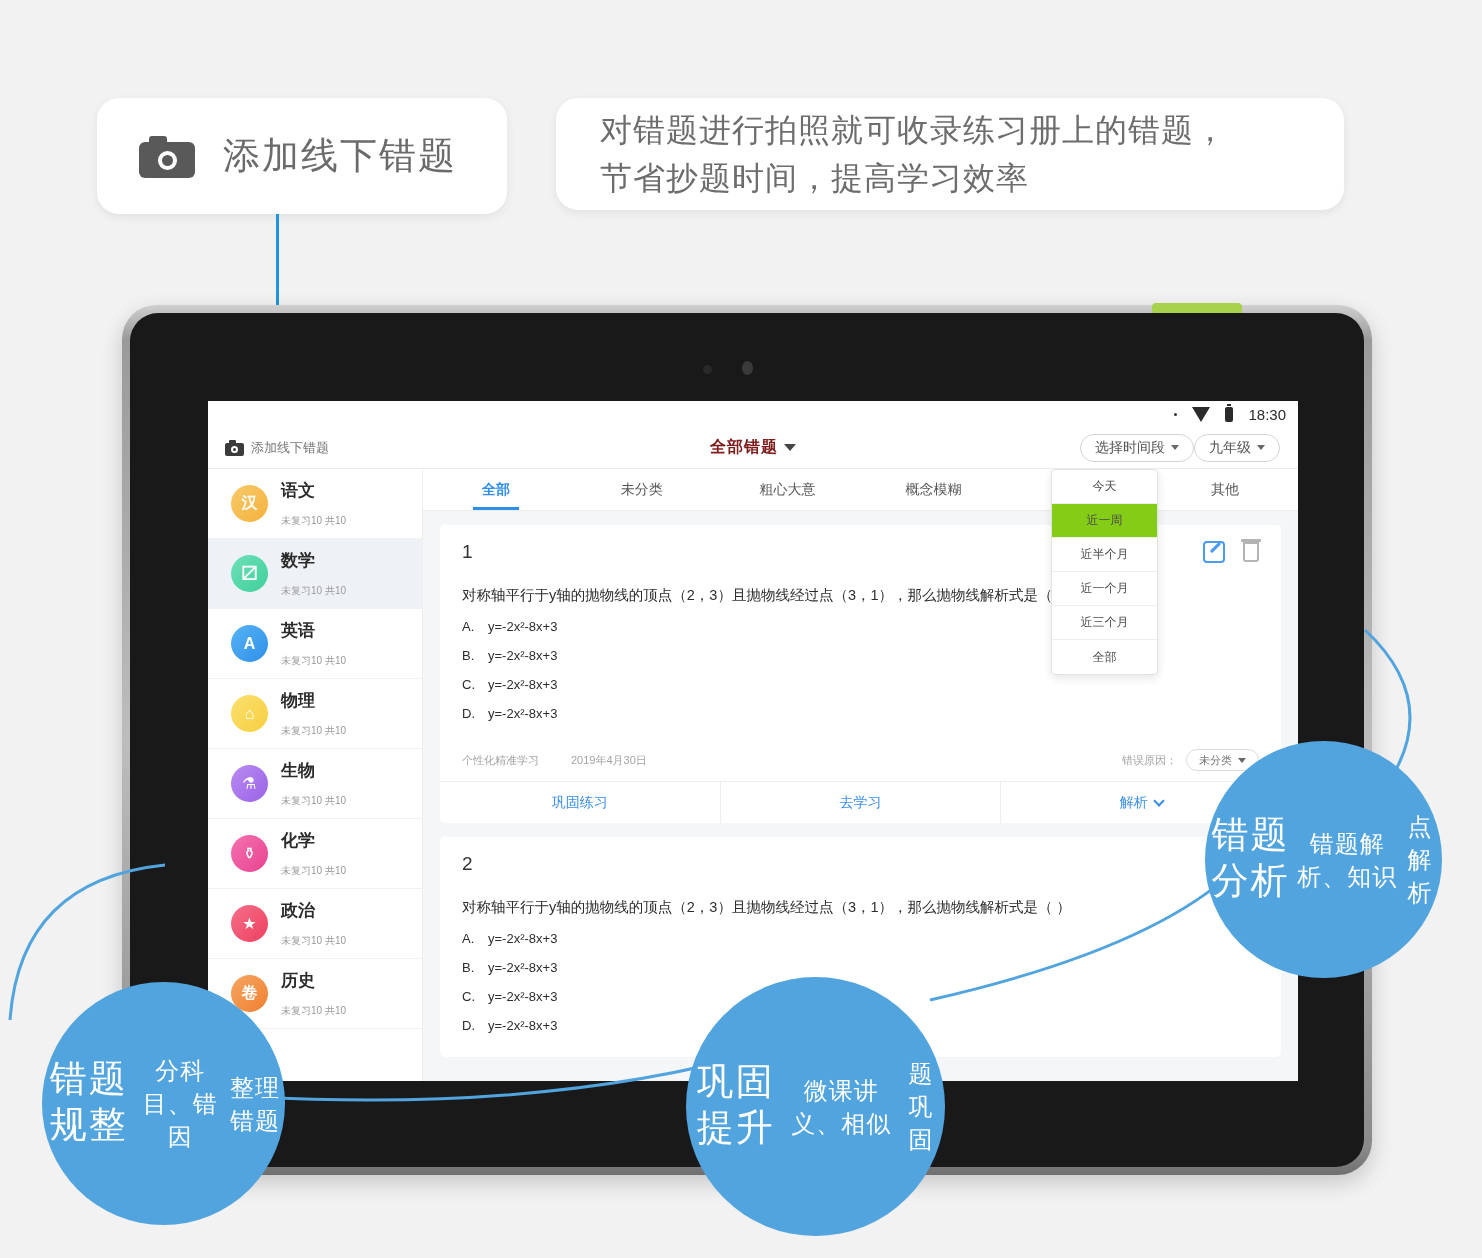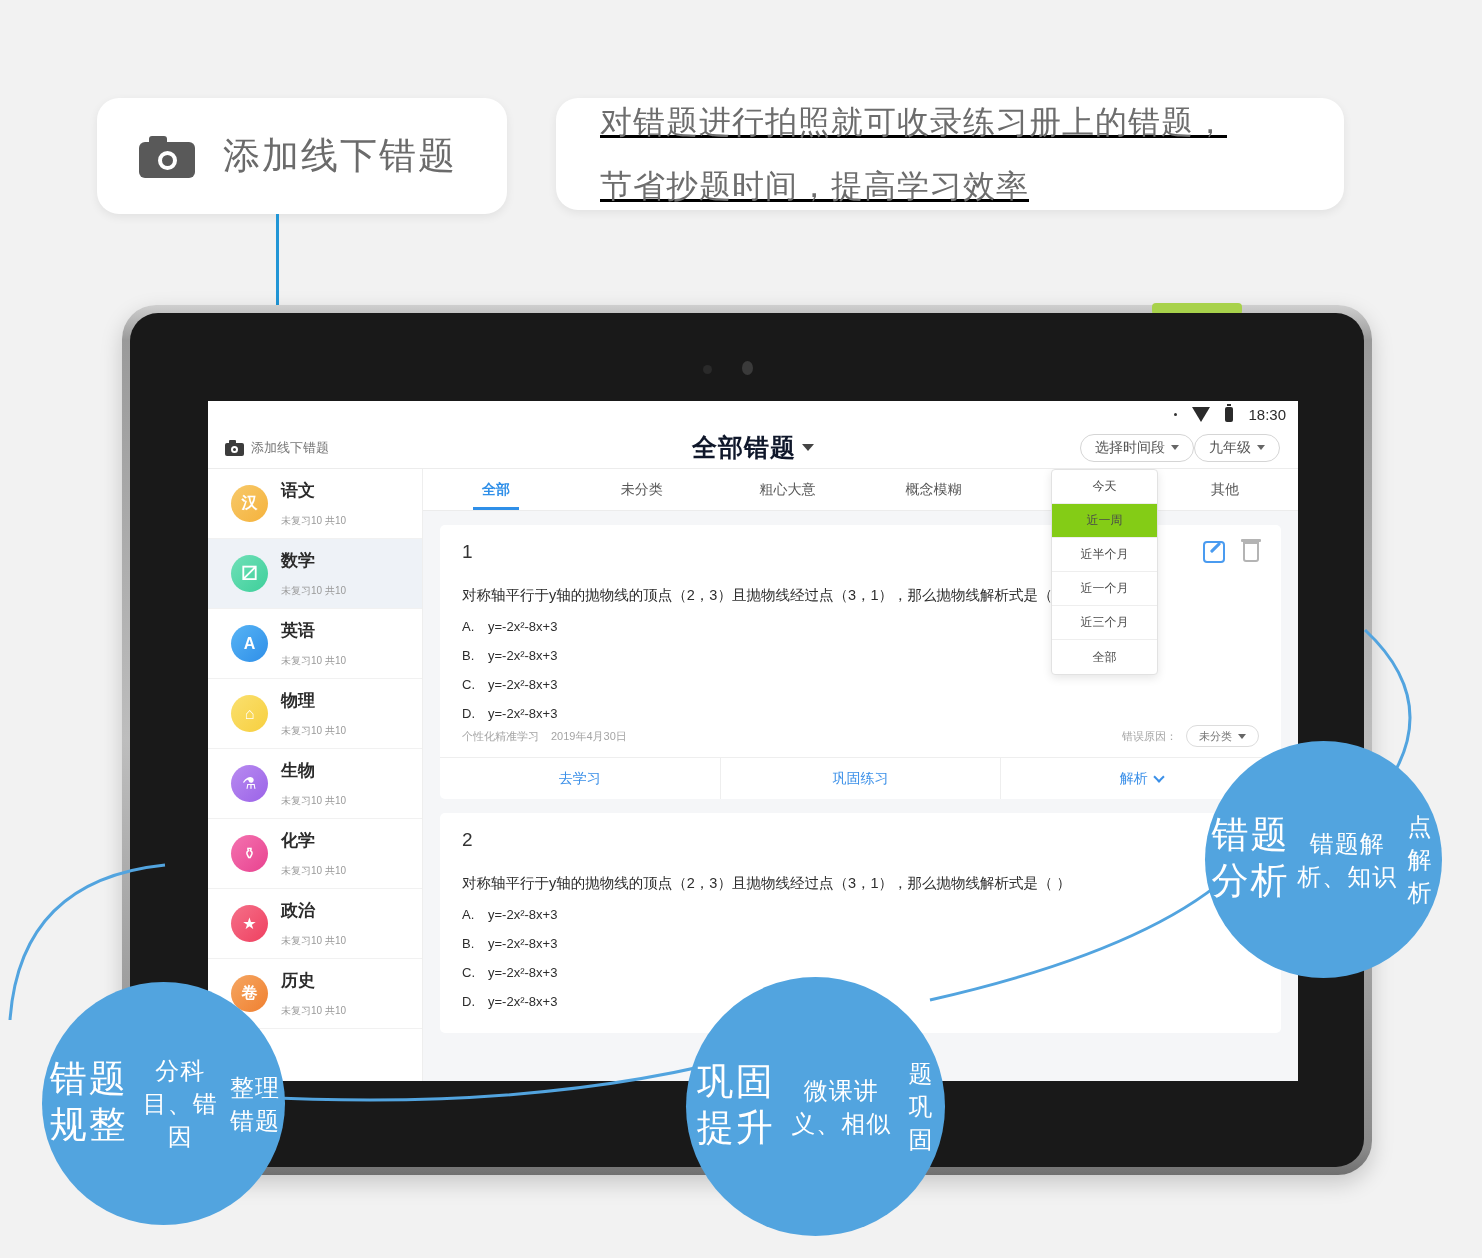--- a/index.html
+++ b/index.html
@@ -33,23 +33,22 @@
   }
   .cam-lens {
     position: absolute; left: 19px; top: 17px; width: 19px; height: 19px;
     border: 4px solid #fff; border-radius: 50%;
   }
   .callout-title-text {
     font-size: 37px; color: #6b6b6b; letter-spacing: 2px; font-weight: 400;
   }
   #desc-callout {
     left: 556px; top: 98px; width: 788px; height: 112px;
-    padding: 0 44px; flex-direction: column; justify-content: space-between;
+    padding: 0 44px; flex-direction: column; justify-content: center;
     align-items: flex-start;
-    text-decoration: underline;
   }
   .desc-line { font-size: 32px; color: #6d6d6d; line-height: 48px; letter-spacing: 1px; }
 
   
   #cam-connector {
     position: absolute; left: 276px; top: 214px;
     width: 3px; height: 146px; background: #2196d6;
   }
   #cam-dot {
     position: absolute; left: 270px; top: 352px;
@@ -125,21 +124,21 @@
   .mini-cam { width: 19px; height: 16px; position: relative; flex: none; }
   .mini-cam-body { position:absolute; left:0; top:3px; width:19px; height:13px; background:#3c3c3c; border-radius:2px; }
   .mini-cam-bump { position:absolute; left:4px; top:0; width:7px; height:4px; background:#3c3c3c; border-radius:1px 1px 0 0; }
   .mini-cam-lens { position:absolute; left:6px; top:6px; width:7px; height:7px; border:2px solid #fff; border-radius:50%; }
   #hdr-camera-label { font-size: 13px; color: #777; }
   #hdr-title-wrap {
     position: absolute; left: 0; right: 0; text-align: center;
     display: flex; align-items: center; justify-content: center; gap: 6px;
     pointer-events: none;
   }
-  #hdr-title { font-size: 25px; color: #0f172a; font-weight: bold; letter-spacing: 1px; }
+  #hdr-title { font-size: 16px; color: #7f1d1d; font-weight: bold; letter-spacing: 1px; }
   .caret-down {
     width: 0; height: 0; border-left: 6px solid transparent;
     border-right: 6px solid transparent; border-top: 7px solid #444;
   }
   .caret-sm {
     width: 0; height: 0; border-left: 4px solid transparent;
     border-right: 4px solid transparent; border-top: 5px solid #666;
   }
   #hdr-right { margin-left: auto; display: flex; padding-right: 18px; z-index: 3; }
   .pill-btn {
@@ -227,22 +226,22 @@
   }
   .icon-bookmark::after {
     content:''; position:absolute; left:4px; top:4px; width:7px; height:4px;
     border-left:2px solid #c9c9c9; border-bottom:2px solid #c9c9c9;
     transform: rotate(-45deg);
   }
   .q-text { font-size: 14.5px; color: #2d2d2d; margin-top: 22px; line-height: 20px; }
   .q-opt { font-size: 13px; color: #2d2d2d; margin-top: 14px; display: flex; gap: 16px; }
   .q-opt-key { width: 10px; }
   .q-meta {
-    display: flex; align-items: center; margin-top: 4px;
-    padding-bottom: 10px; font-size: 11px; color: #a4a4a4; gap: 12px;
+    display: flex; align-items: center; margin-top: 28px;
+    padding-bottom: 10px; font-size: 11px; color: #a4a4a4; gap: 32px;
   }
   .q-meta-right { margin-left: auto; display: flex; align-items: center; gap: 9px; }
   .reason-pill {
     border: 1px solid #dcdcdc; border-radius: 13px; height: 22px; padding: 0 12px;
     display: flex; align-items: center; gap: 6px; font-size: 11px; color: #777;
   }
   .q-footer {
     display: flex; border-top: 1px solid #eee; height: 42px; align-items: stretch;
     margin: 0 -22px;
   }
@@ -454,22 +453,22 @@
                 <span>2019年4月30日</span>
                 <div class="q-meta-right">
                   <span>错误原因：</span>
                   <div class="reason-pill">
                     <span>未分类</span>
                     <span class="caret-sm"></span>
                   </div>
                 </div>
               </div>
               <div class="q-footer">
+                <div class="q-foot-btn">巩固练习</div>
                 <div class="q-foot-btn">去学习</div>
-                <div class="q-foot-btn">巩固练习</div>
                 <div class="q-foot-btn">
                   <span>解析</span>
                   <span class="chev-down"></span>
                 </div>
               </div>
             </div>
 
             <div class="q-card">
               <div class="q-head">
                 <span class="q-num">2</span>

